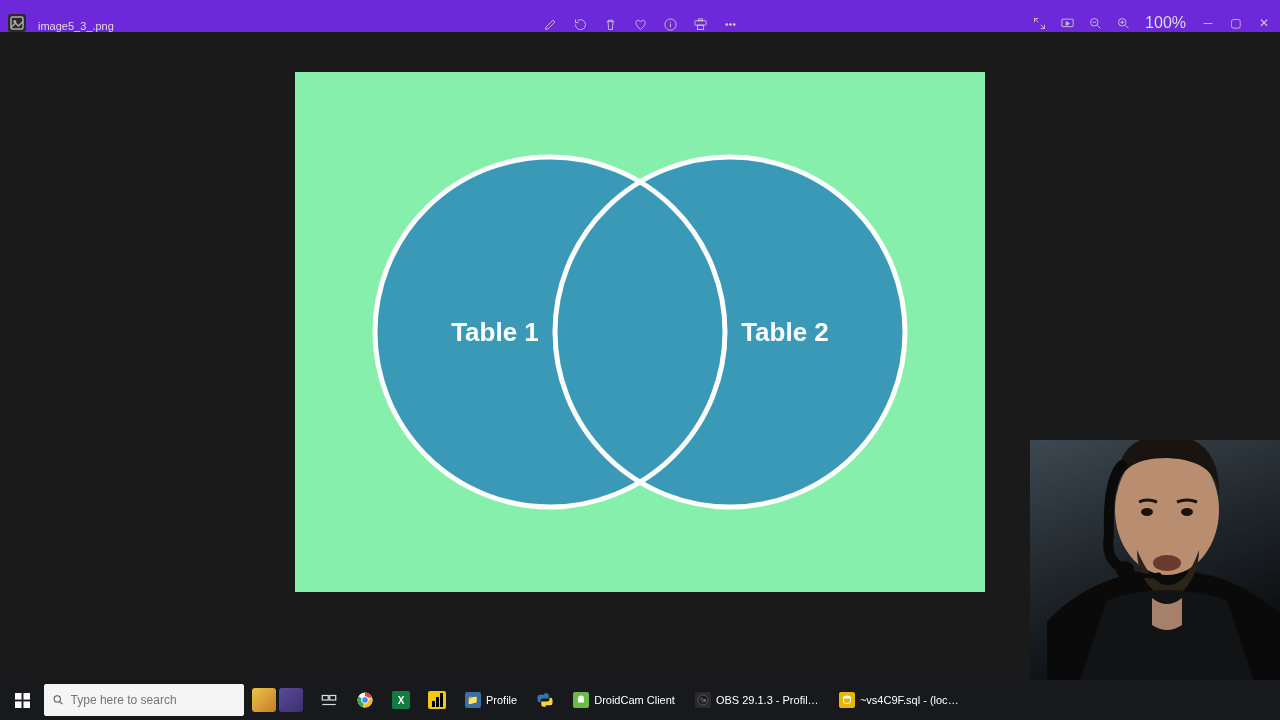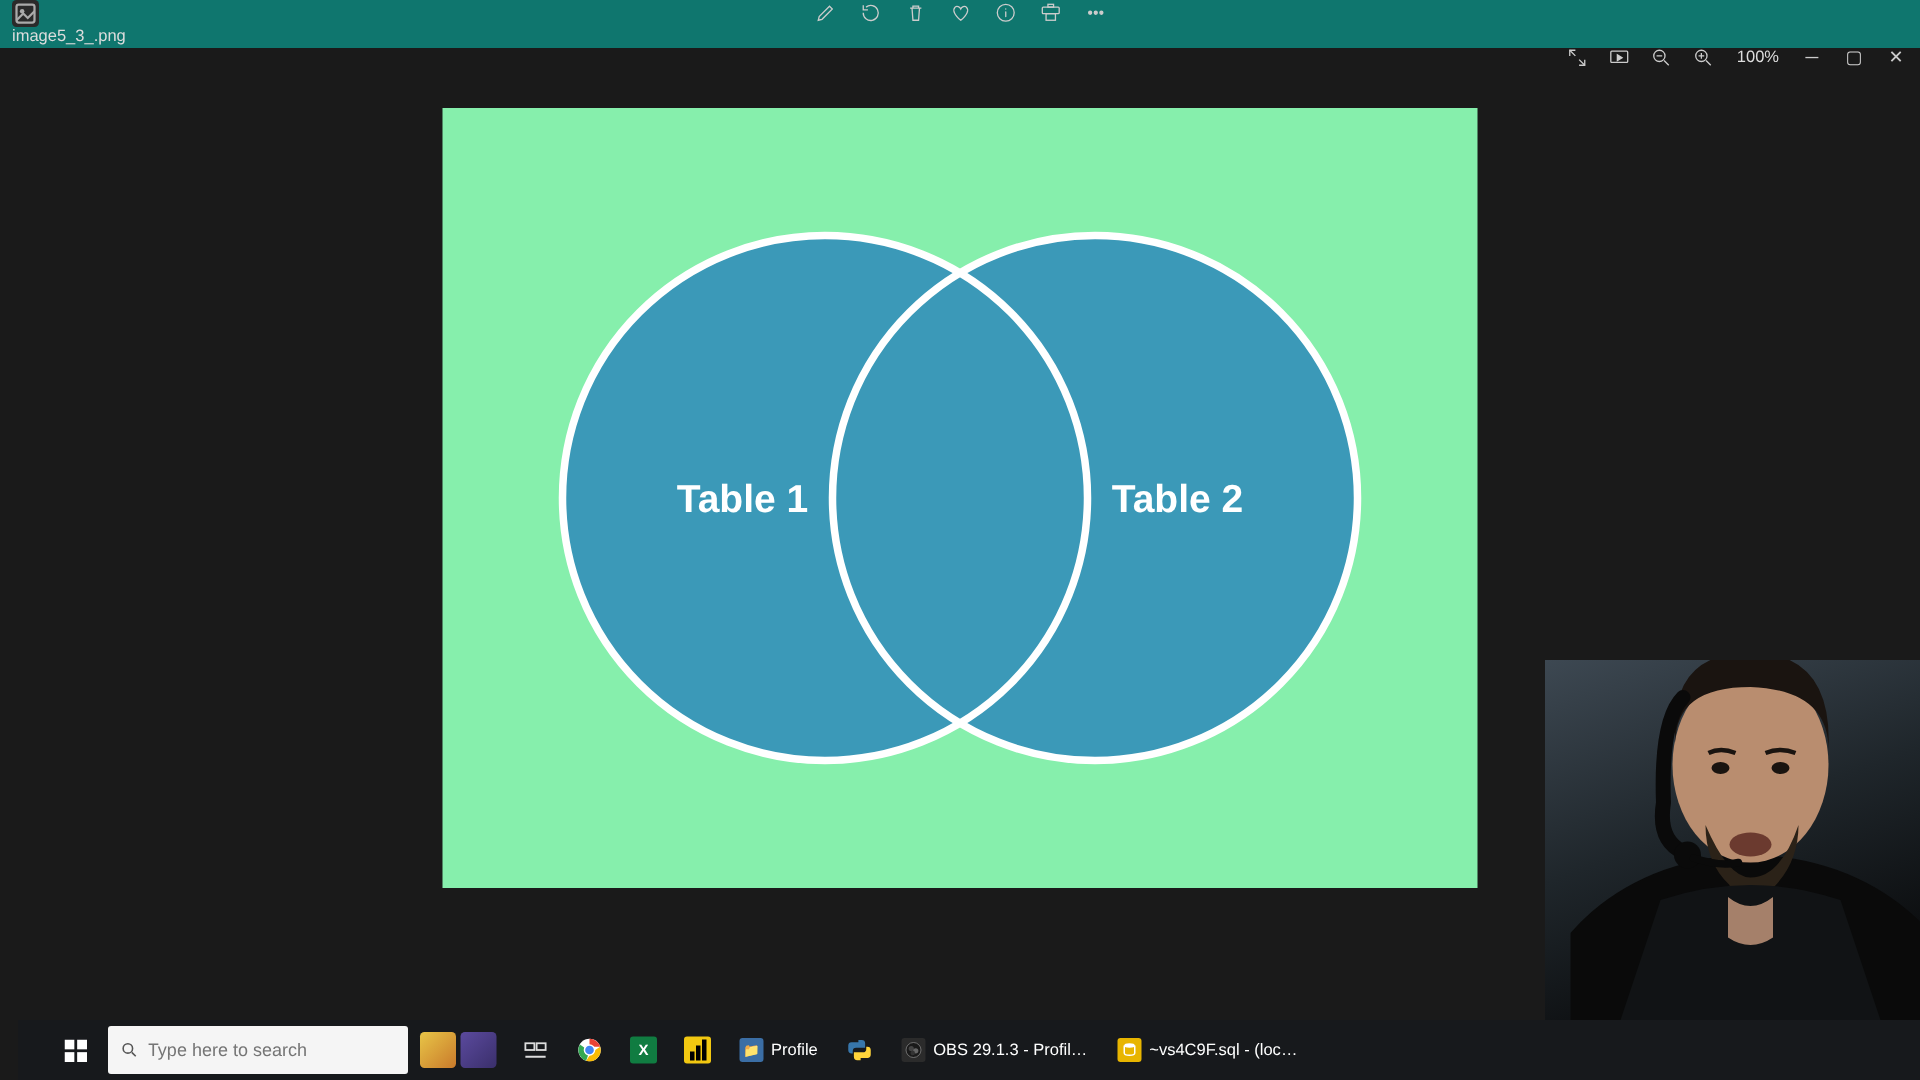--- a/index.html
+++ b/index.html
@@ -7,26 +7,25 @@
       width: 1280px;
       height: 720px;
       background: #1a1a1a;
       font-family: "Segoe UI", sans-serif;
       overflow: hidden;
       position: relative;
     }
     
     .titlebar {
       height: 32px;
-      background: #0f766e;
-      display: flex;
-      align-items: flex-start;
+      background: #6d28d9;
+      display: flex;
+      align-items: flex-end;
       padding: 0 8px;
       position: relative;
-      flex-direction: column;
     }
     .app-icon {
       width: 18px; height: 18px;
       background: #2a2a2a;
       border-radius: 3px;
       display: flex;
       align-items: center;
       justify-content: center;
       color: #aaa;
       font-size: 10px;
@@ -52,21 +51,21 @@
     }
     .tb-icon {
       width: 16px; height: 16px;
       color: #ccc;
       cursor: pointer;
       display: flex;
       align-items: center;
       justify-content: center;
     }
     .tb-icon svg { width: 15px; height: 15px; stroke: #ccc; fill: none; stroke-width: 1.4; }
-    .zoom-text { color: #ddd; font-size: 11px; margin: 0 2px; }
+    .zoom-text { color: #ddd; font-size: 16px; margin: 0 2px; }
     .window-ctrl { width: 16px; display: flex; justify-content: center; color: #ccc; font-size: 12px; cursor: pointer; }
     
     .viewer {
       position: absolute;
       top: 32px;
       bottom: 40px;
       left: 0; right: 0;
       display: flex;
       align-items: flex-start;
       justify-content: center;
@@ -107,26 +106,26 @@
       position: absolute;
       left: 50%;
       bottom: 0;
       transform: translateX(-45%);
       width: 240px;
       height: 280px;
     }
     
     .taskbar {
       position: absolute;
-      bottom: 0; left: 12px; right: 0;
+      bottom: 0; left: 0; right: 0;
       height: 40px;
       background: #17191c;
       display: flex;
       align-items: center;
-      padding: 0 20px;
+      padding: 0 4px;
       gap: 4px;
     }
     .start-btn {
       width: 36px; height: 32px;
       display: flex;
       align-items: center;
       justify-content: center;
       cursor: pointer;
     }
     .start-btn svg { width: 15px; height: 15px; }
@@ -366,20 +365,30 @@
   </div>
 
   <div class="task-icon">
     <svg viewBox="0 0 24 24" width="18" height="18">
         <path d="M11 3 h3 a3 3 0 0 1 3 3 v4 H9 a3 3 0 0 0 -3 3 v2 H5 a3 3 0 0 1 -3 -3 V8 a3 3 0 0 1 3 -3 h6 Z" fill="#3776AB"></path>
         <path d="M13 21 h-3 a3 3 0 0 1 -3 -3 v-4 h8 a3 3 0 0 0 3 -3 V9 h1 a3 3 0 0 1 3 3 v4 a3 3 0 0 1 -3 3 h-6 Z" fill="#FFD43B"></path>
       </svg>
   </div>
 
 
+  <div class="task-item">
+    <div class="ticon" style="background:#6dbb45;">
+      <svg viewBox="0 0 24 24" width="12" height="12" fill="#fff">
+          <path d="M6 9 a6 6 0 0 1 12 0 v7 a1 1 0 0 1 -1 1 h-10 a1 1 0 0 1 -1 -1 Z"></path>
+          <circle cx="9" cy="8" r="1" fill="#6dbb45"></circle>
+          <circle cx="15" cy="8" r="1" fill="#6dbb45"></circle>
+        </svg>
+    </div>
+    <span class="tlabel">DroidCam Client</span>
+  </div>
 
   <div class="task-item">
     <div class="ticon" style="background:#2b2b2b;">
       <svg viewBox="0 0 24 24" width="12" height="12">
           <circle cx="12" cy="12" r="10" fill="#1a1a1a" stroke="#888" stroke-width="1"></circle>
           <circle cx="9" cy="10" r="3.5" fill="#444"></circle>
           <circle cx="15" cy="13" r="3.5" fill="#666"></circle>
           <circle cx="11" cy="16" r="3" fill="#333"></circle>
         </svg>
     </div>

